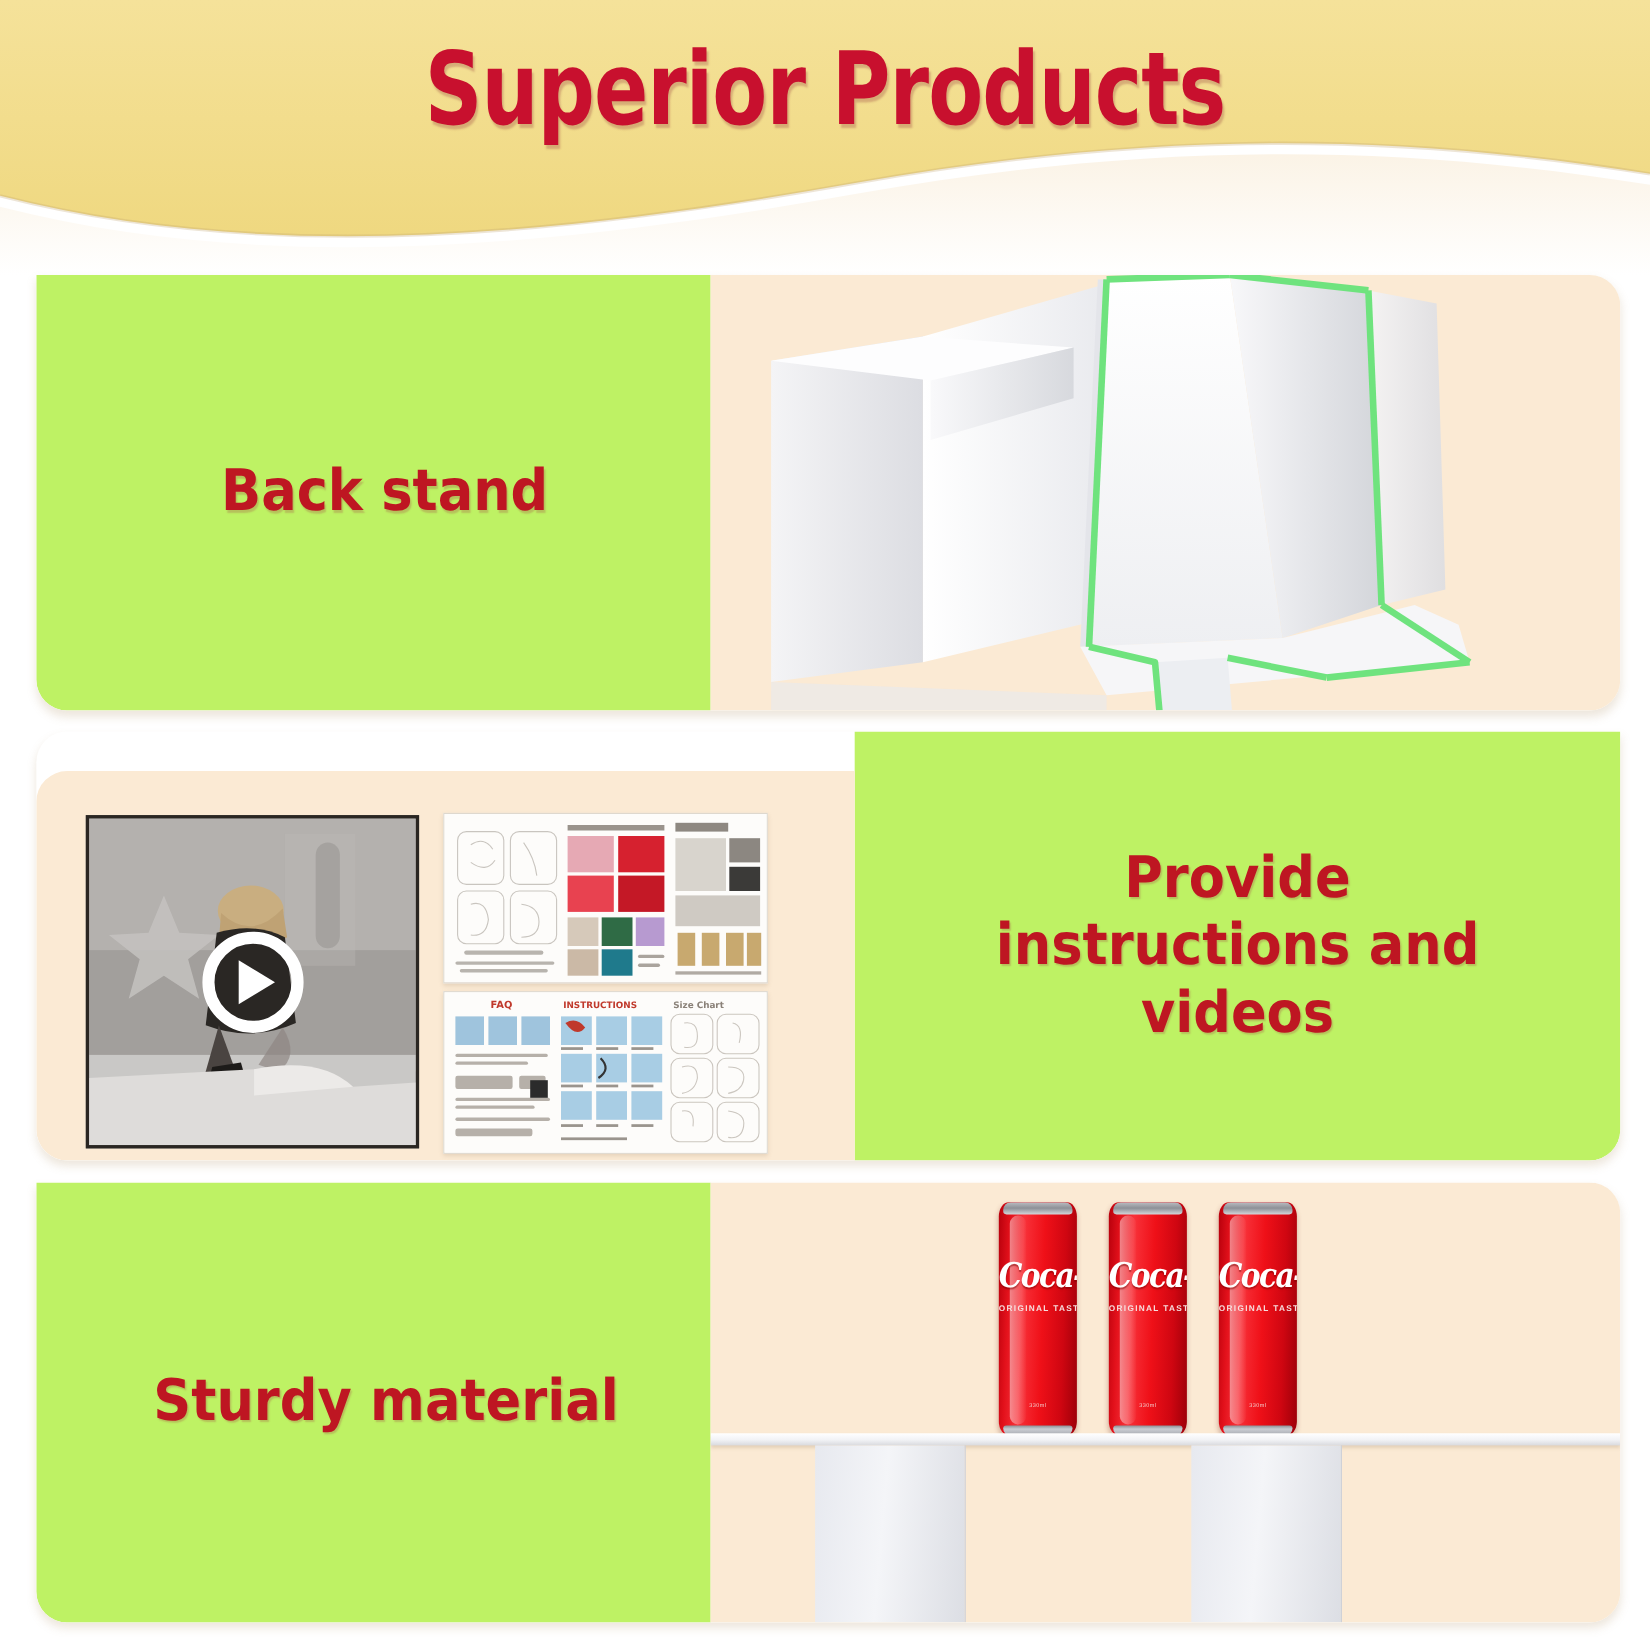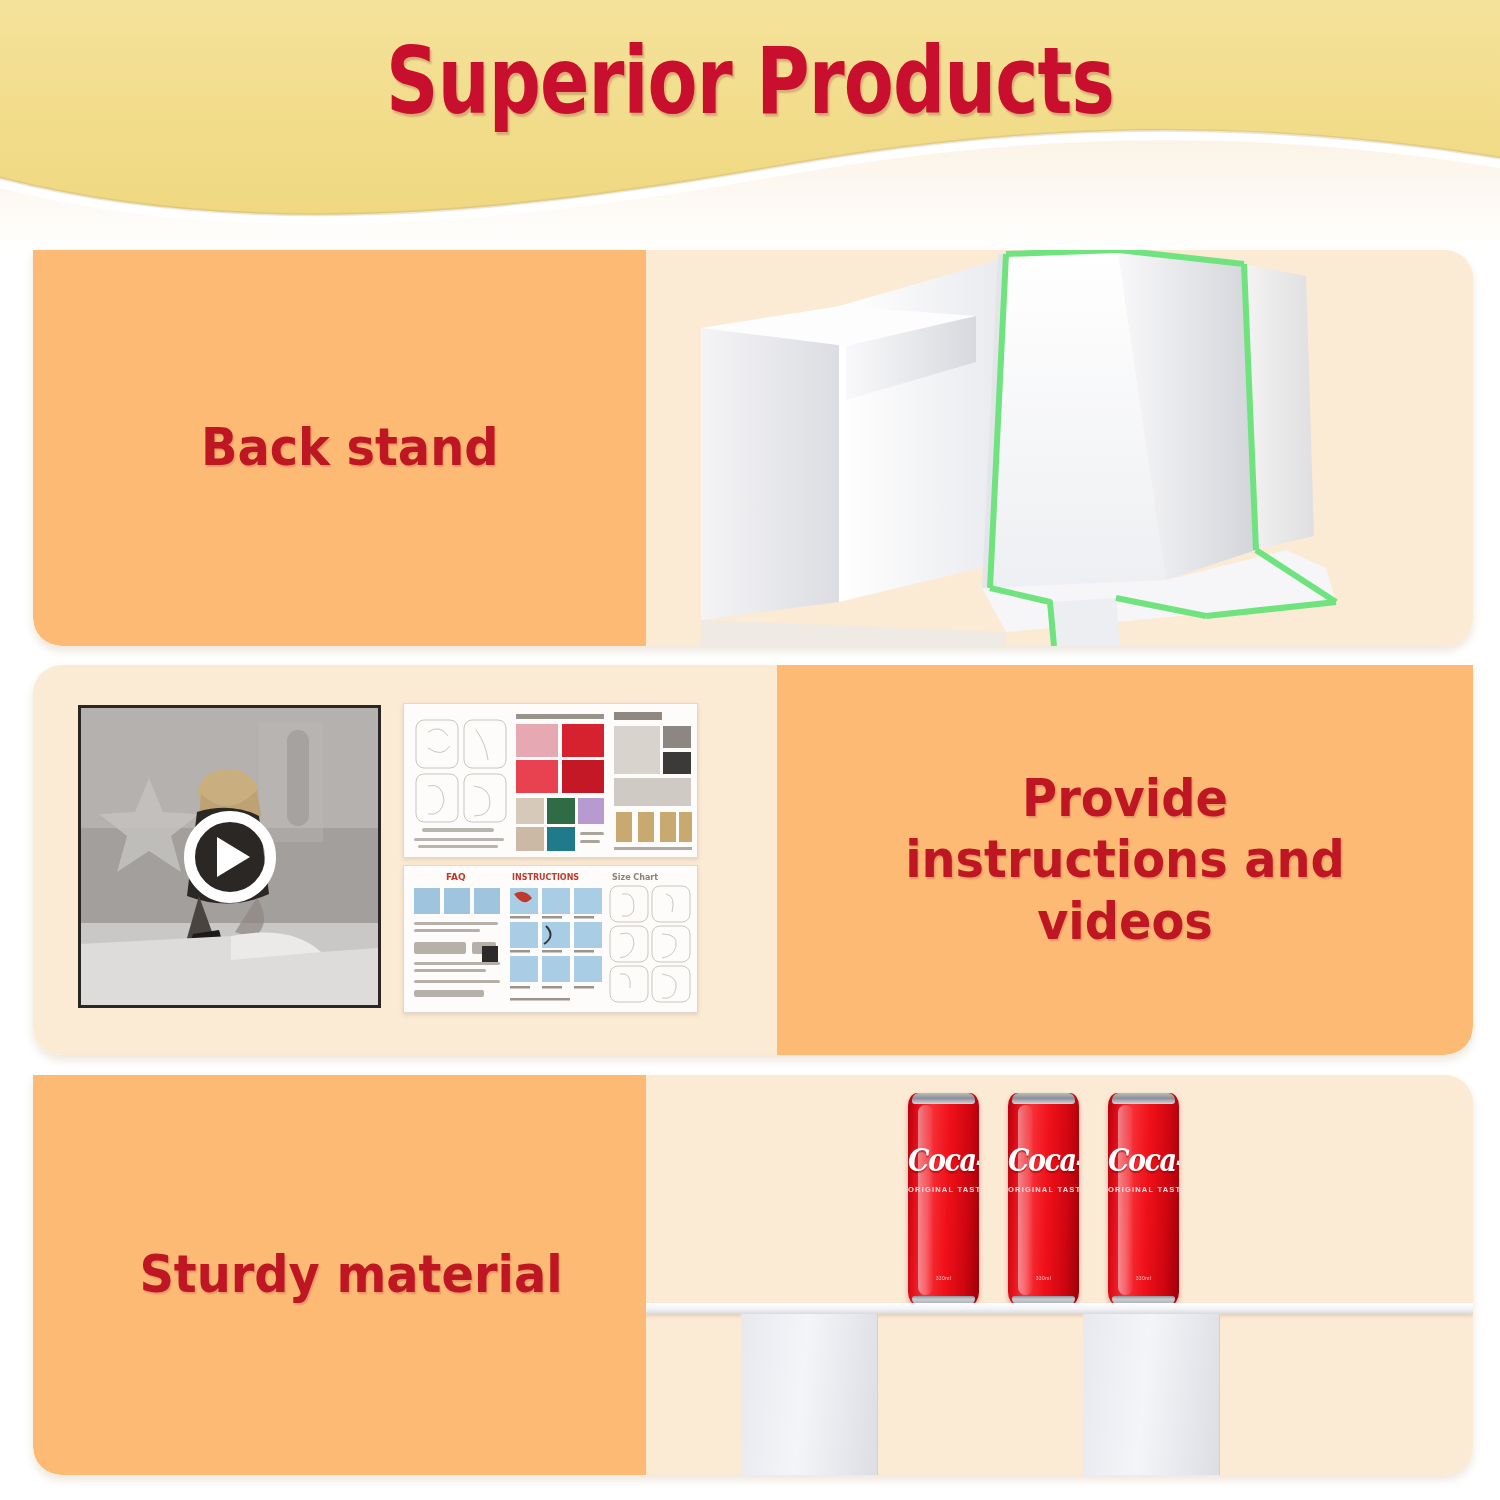--- a/index.html
+++ b/index.html
@@ -38,35 +38,35 @@
     box-shadow:0 5px 9px rgba(175,140,95,0.22);
   }
   #card-1{ left:33px; top:250px; width:1440px; height:396px;
            border-radius:0 28px 28px 28px; }
   #card-2{ left:33px; top:665px; width:1440px; height:390px;
            border-radius:28px 0 28px 28px; }
   #card-3{ left:33px; top:1075px; width:1440px; height:400px;
            border-radius:0 28px 28px 28px; }
 
   .panel-text{
-    background:#fdba74;
+    background:#bef264;
     display:flex; align-items:center;
     flex:0 0 auto;
   }
   .panel-media{
     background:#FBEAD4;
     position:relative;
     flex:1 1 auto;
     overflow:hidden;
   }
 
   
   #card-1 .panel-text{ width:613px; border-radius:0 0 0 28px; }
   #card-2 .panel-text{ width:696px; border-radius:0 0 28px 0; order:2; }
-  #card-2 .panel-media{ order:1; border-radius:28px 0 0 28px; }
+  #card-2 .panel-media{ order:1; border-radius:28px 0 0 28px;margin-top:36px; }
   #card-3 .panel-text{ width:613px; border-radius:0 0 0 28px;text-align:center; }
 
   .feature-label{
     color:#BE1622;
     font-weight:bold;
     font-family:"DejaVu Sans", sans-serif;
     font-size:52px;
     line-height:1.18;
     text-shadow:1.5px 2px 1.5px rgba(160,70,70,0.28);
     transform:scaleX(0.92);

